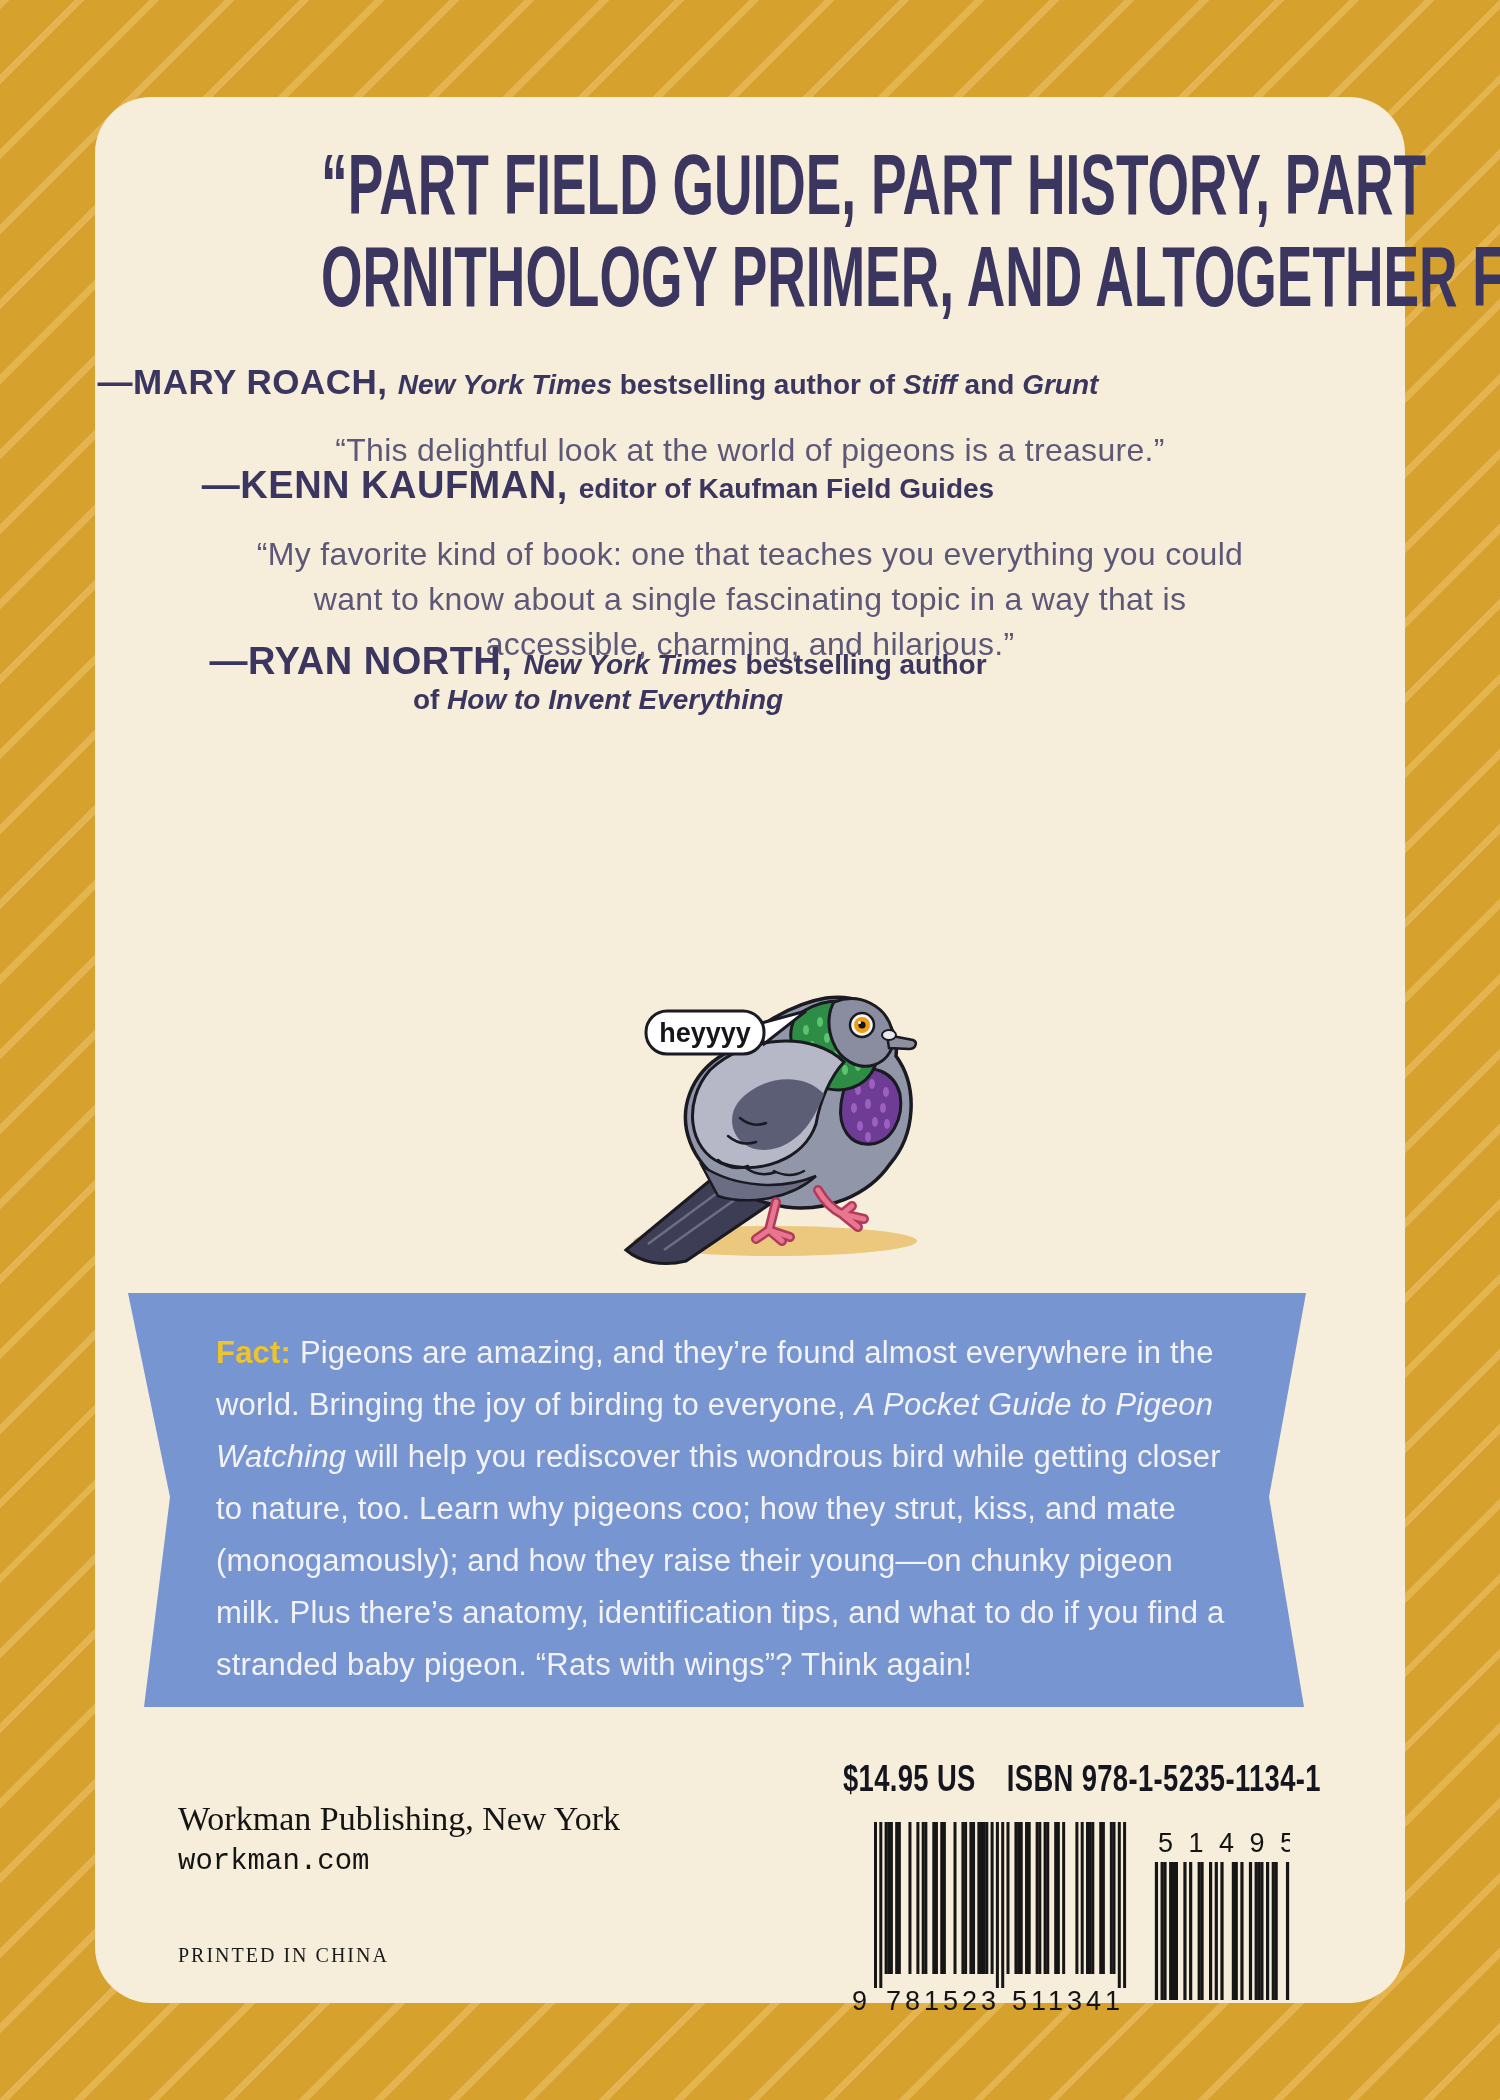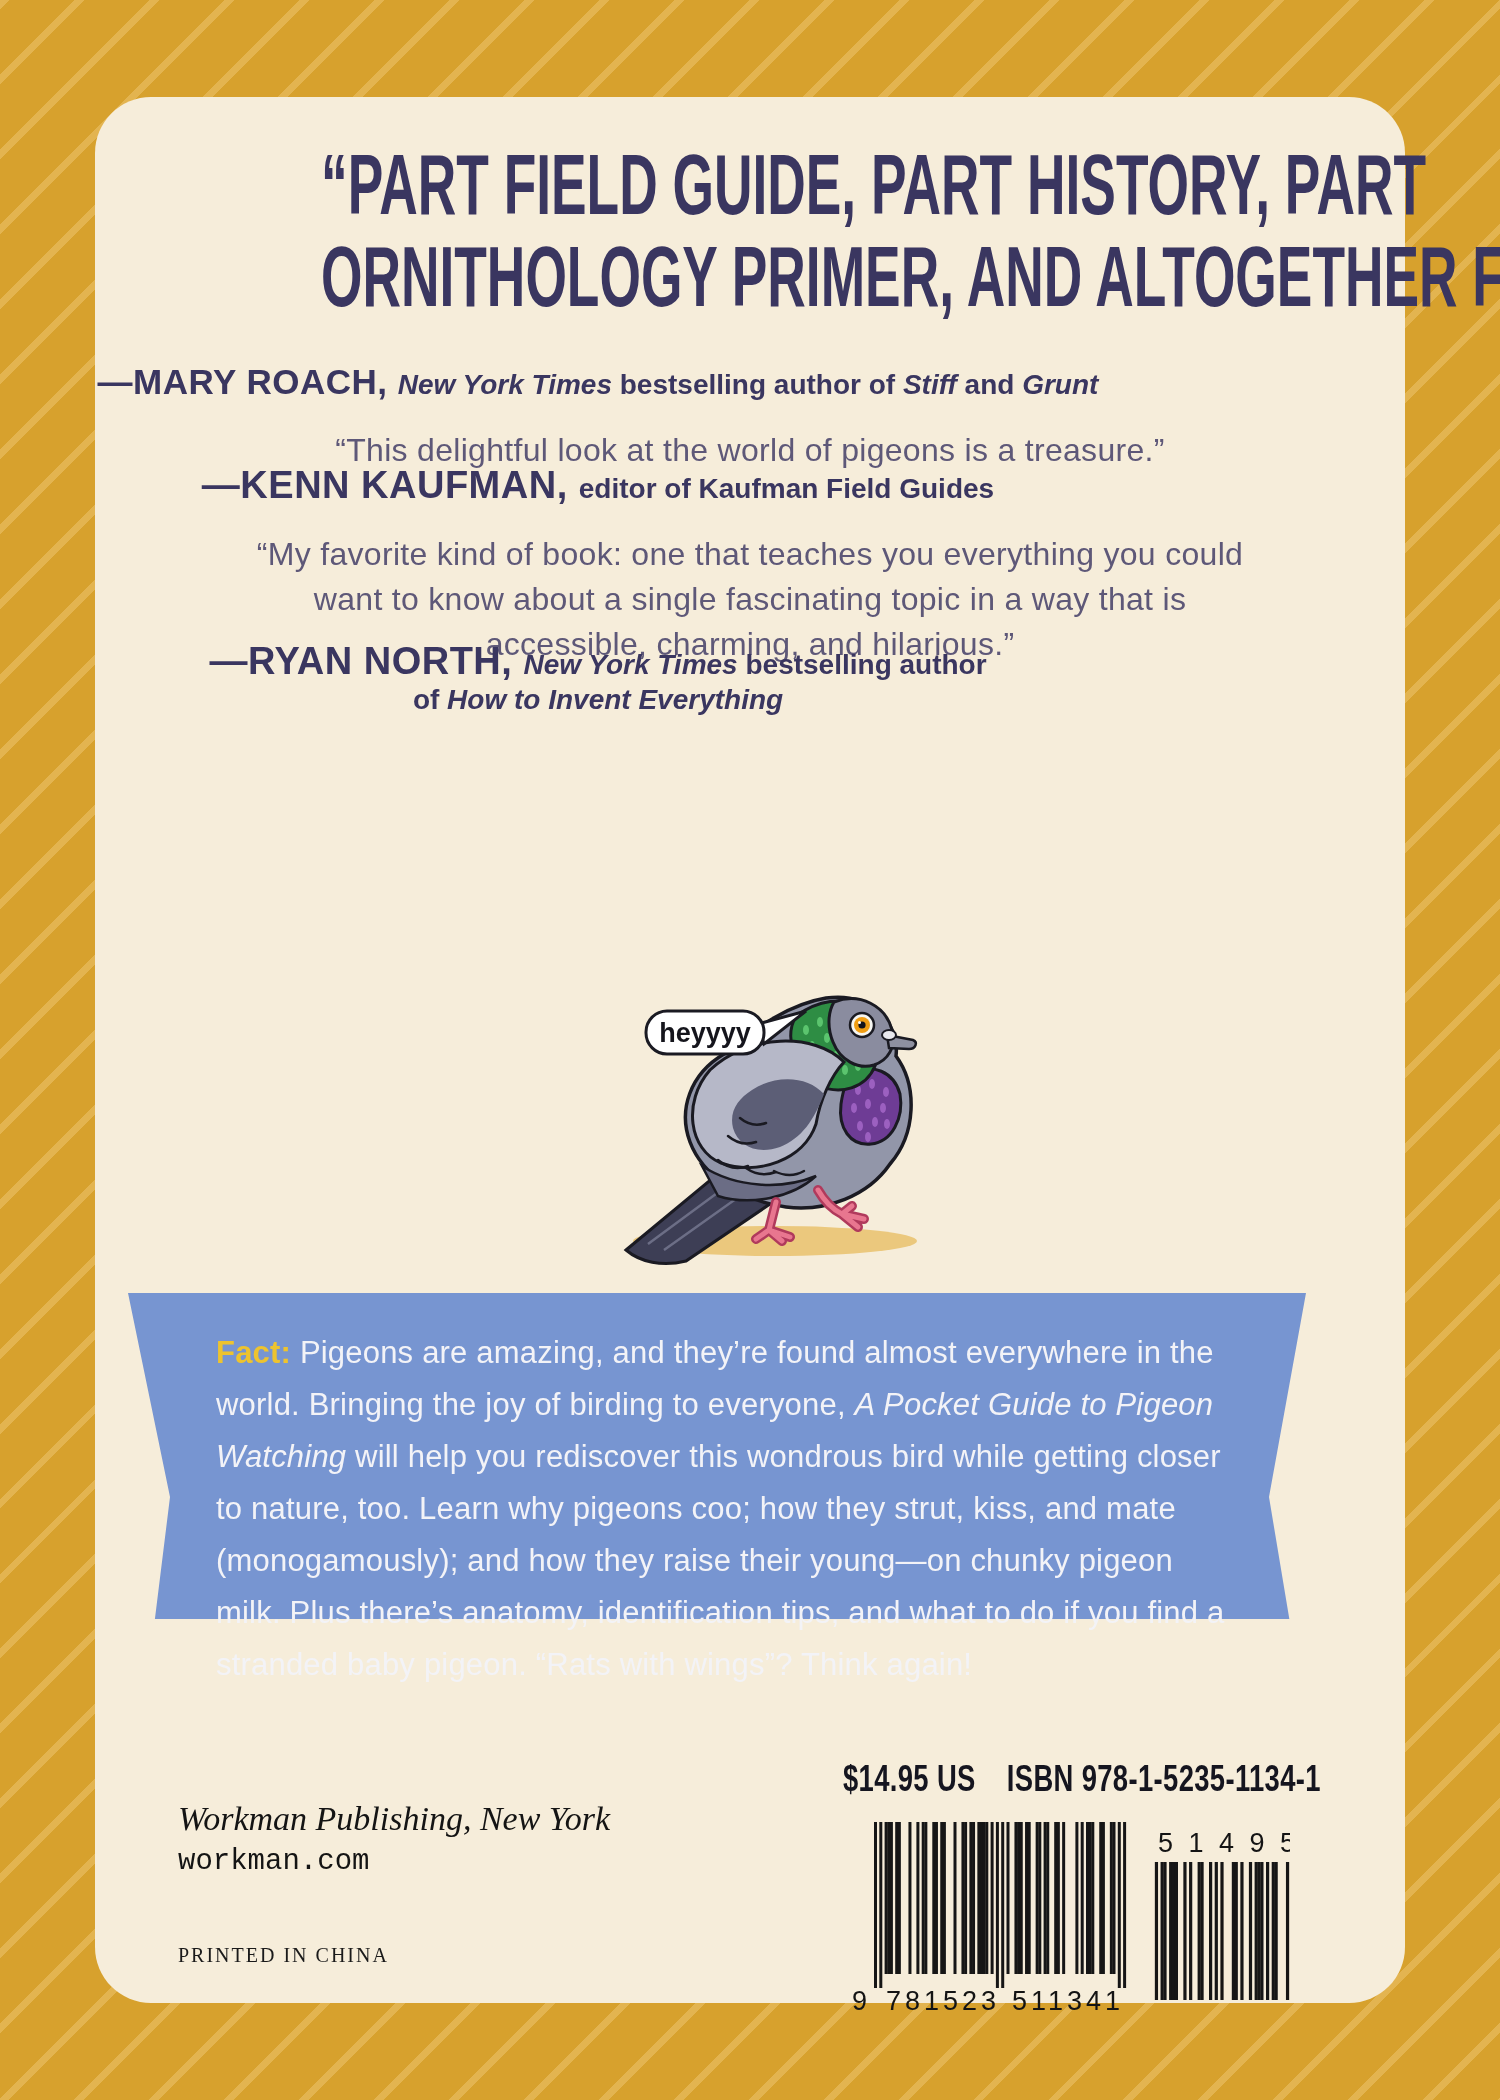--- a/index.html
+++ b/index.html
@@ -25,34 +25,34 @@
   }
   .attr{
     position:absolute;left:0;width:1196px;text-align:center;color:#3a3660;font-weight:700;
     font-size:28px;white-space:nowrap;
   }
   .attr .nm{font-size:35px;letter-spacing:.5px;}
   .attr .nm.big{font-size:38px;}
   .attr .it{font-style:italic;}
   
   .ribbon{
-    position:absolute;left:128px;top:1293px;width:1180px;height:326px;background:#7795d1;
+    position:absolute;left:128px;top:1293px;width:1180px;height:414px;background:#7795d1;
     clip-path:polygon(0 0,1178px 0,1141px 204px,1176px 414px,16px 414px,42px 204px);
     box-sizing:border-box;padding:34px 82px 0 88px;
     color:#f3f3f7;font-size:31px;line-height:52px;letter-spacing:.2px;
   }
   .ribbon .fact{color:#edc32f;font-weight:700;}
   .ribbon .it{font-style:italic;}
   
   .priceline{
     position:absolute;left:843px;top:1758px;display:flex;gap:42px;
     transform:scaleX(0.74);transform-origin:0 50%;
     font-size:37px;font-weight:700;color:#15151f;letter-spacing:.5px;white-space:nowrap;
   }
-  .publisher{position:absolute;left:178px;top:1800px;font-family:"Liberation Serif",serif;font-size:34px;color:#141414;font-style:italic;}
+  .publisher{position:absolute;left:178px;top:1800px;font-family:"Liberation Serif",serif;font-size:34px;color:#141414;}
   .website{position:absolute;left:178px;top:1845px;font-family:Liberation Mono, monospace;font-size:29px;color:#141414;}
   .printed{position:absolute;left:178px;top:1944px;font-family:Liberation Serif, serif;font-size:20px;letter-spacing:2px;color:#1a1a1a;}
   svg text{font-family:"Liberation Sans",sans-serif;}
   .bubble-txt{font-weight:700;font-size:27px;fill:#15151c;}
   .bc-digits{font-size:27px;fill:#141414;letter-spacing:4px;}
 </style>
 </head>
 <body>
 
 <div id="canvas">

